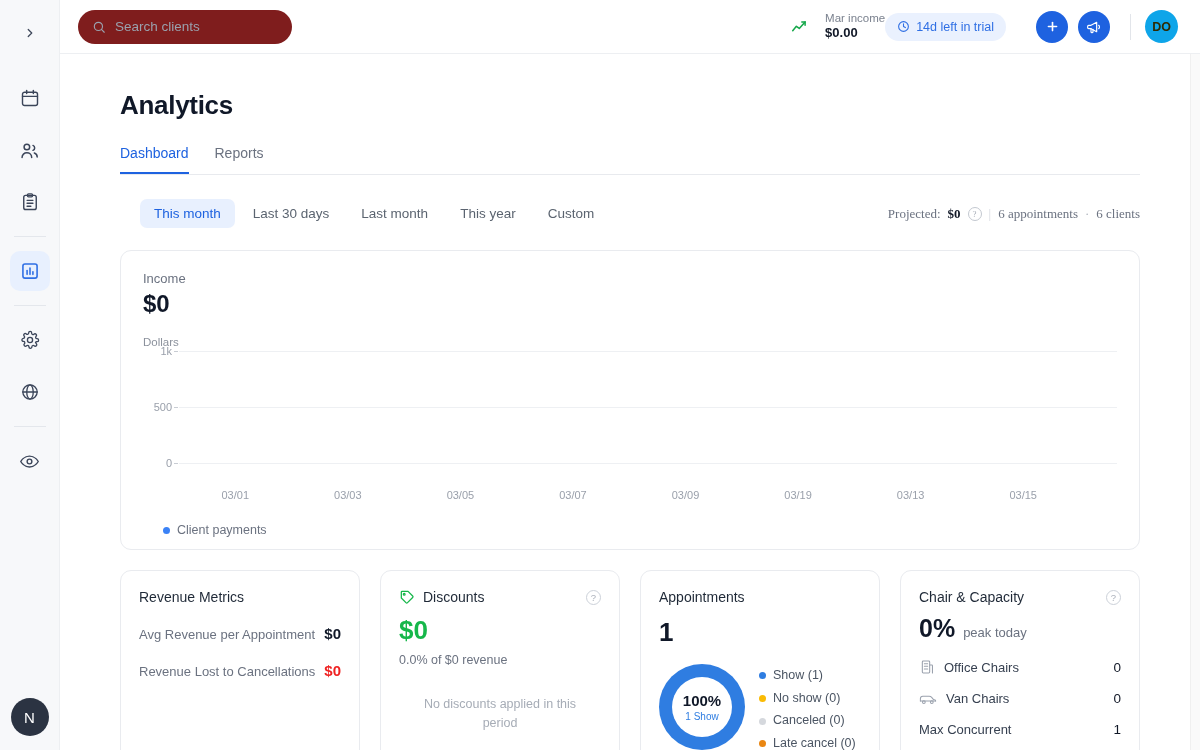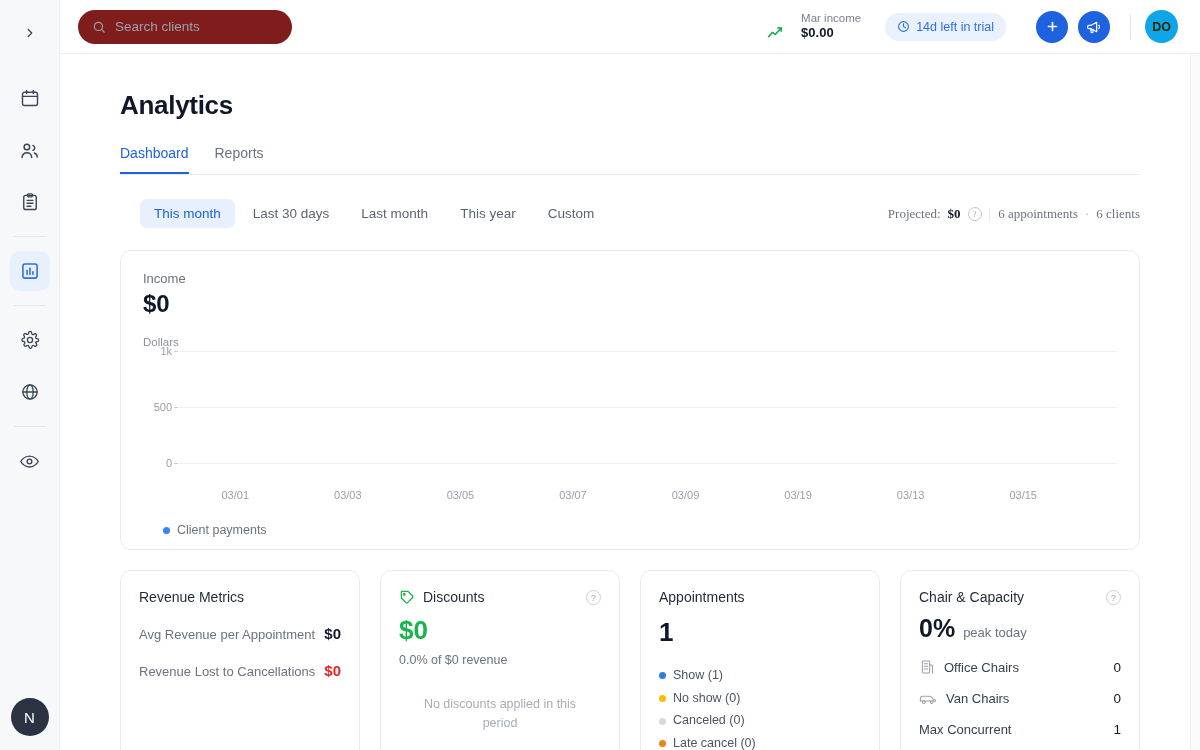--- a/index.html
+++ b/index.html
@@ -54,21 +54,21 @@
   .search {
     width: 214px; height: 34px; border-radius: 18px;
     background: #7f1d1d;
     display: flex; align-items: center; gap: 9px;
     padding: 0 14px;
     cursor: text;
   }
   .search .ph { font-size: 13.5px; color: #9aa1ad; }
   .spacer { flex: 1; }
 
-  .income-chip { display: flex; align-items: flex-end; gap: 16px; margin-right: 24px; }
+  .income-chip { display: flex; align-items: center; gap: 16px; margin-right: 0; }
   .income-txt { line-height: 1.15; }
   .income-label { font-size: 11.5px; color: #7b828f; }
   .income-val { font-size: 13px; font-weight: 700; color: #111827; }
 
   .trial {
     display: flex; align-items: center; gap: 6px;
     background: #eaf1fe; color: #2f6fe4;
     border-radius: 16px; height: 28px; padding: 0 12px;
     font-size: 12.5px; cursor: pointer; margin-right: 20px;
   }
@@ -401,20 +401,26 @@
           <div class="empty-note">No discounts applied in this period</div>
         </div>
 
         <div class="card mini">
           <div class="mini-head">
             <span class="mini-title">Appointments</span>
           </div>
           <div class="big-num">1</div>
 
           <div class="donut-row">
+            <div class="donut">
+              <div class="hole">
+                <span class="pct">100%</span>
+                <span class="sub">1 Show</span>
+              </div>
+            </div>
             <div class="lgd">
               <div class="lgd-item">
                 <span class="lgd-dot" style="background:#2f7de1"></span>
                 <span>Show (1)</span>
               </div>
               <div class="lgd-item">
                 <span class="lgd-dot" style="background:#fabb05"></span>
                 <span>No show (0)</span>
               </div>
               <div class="lgd-item">

